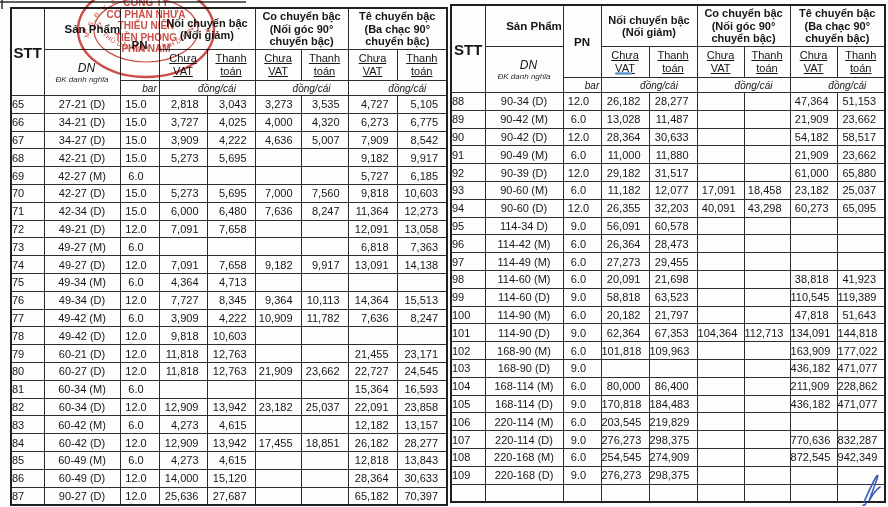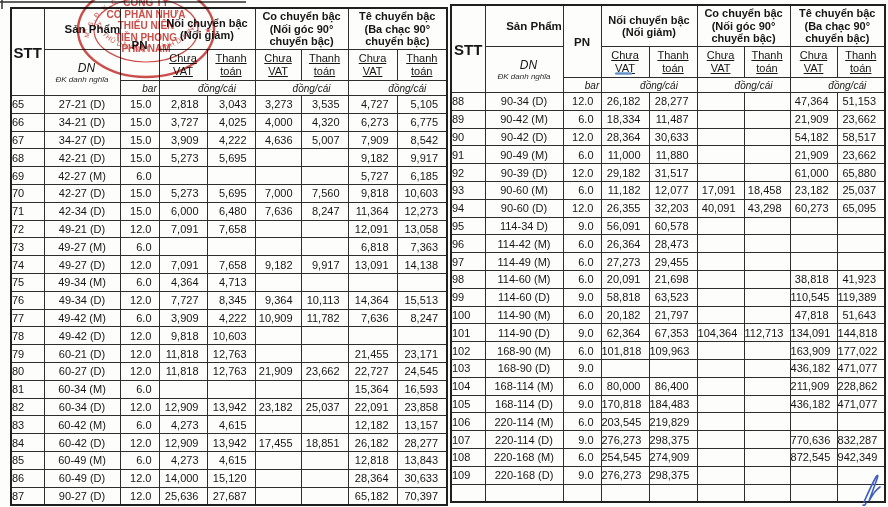--- a/index.html
+++ b/index.html
@@ -29,21 +29,21 @@
   .group-title { font-weight:bold; font-size:11px; line-height:12.5px; }
   .group-title span { display:block; }
   .sub-head { font-size:11px; line-height:13px; position:relative;text-decoration:underline; }
   .sub-head span { display:block; }
   .dn-head .l1 { display:block; font-style:italic; font-size:12px;padding-left:9px; }
   .dn-head .l2 { display:block; font-style:italic; font-size:8px; color:#2a2a2a; }
   .unit-cell { font-style:italic; font-size:10px;padding-left:20px; }
   tbody td { font-size:11px; height:16.8px; }
   tbody td.c0 { text-align:left; }
   tbody td.c1 { text-align:center; }
-  tbody td.c2 { text-align:right; padding-right:7px; }
+  tbody td.c2 { text-align:center; padding-right:7px; }
   tbody td.c3, tbody td.c4, tbody td.c5,
   tbody td.c6, tbody td.c7, tbody td.c8 { text-align:right; padding-right:8px; }
   .vat-mark {
     position:absolute; left:50%; transform:translateX(-58%);
     bottom:2px; width:17px; height:3px; border-radius:2px;
     background:#74a4d8; opacity:.85;
   }
   .stamp {
     position:absolute; left:71px; top:-16px;
     mix-blend-mode:multiply; opacity:.92; pointer-events:none;
@@ -466,21 +466,21 @@
           <td class="c4">28,277</td>
           <td class="c5"></td>
           <td class="c6"></td>
           <td class="c7">47,364</td>
           <td class="c8">51,153</td>
         </tr>
         <tr>
           <td class="c0">89</td>
           <td class="c1">90-42 (M)</td>
           <td class="c2">6.0</td>
-          <td class="c3">18,334</td>
+          <td class="c3">13,028</td>
           <td class="c4">11,487</td>
           <td class="c5"></td>
           <td class="c6"></td>
           <td class="c7">21,909</td>
           <td class="c8">23,662</td>
         </tr>
         <tr>
           <td class="c0">90</td>
           <td class="c1">90-42 (D)</td>
           <td class="c2">12.0</td>

